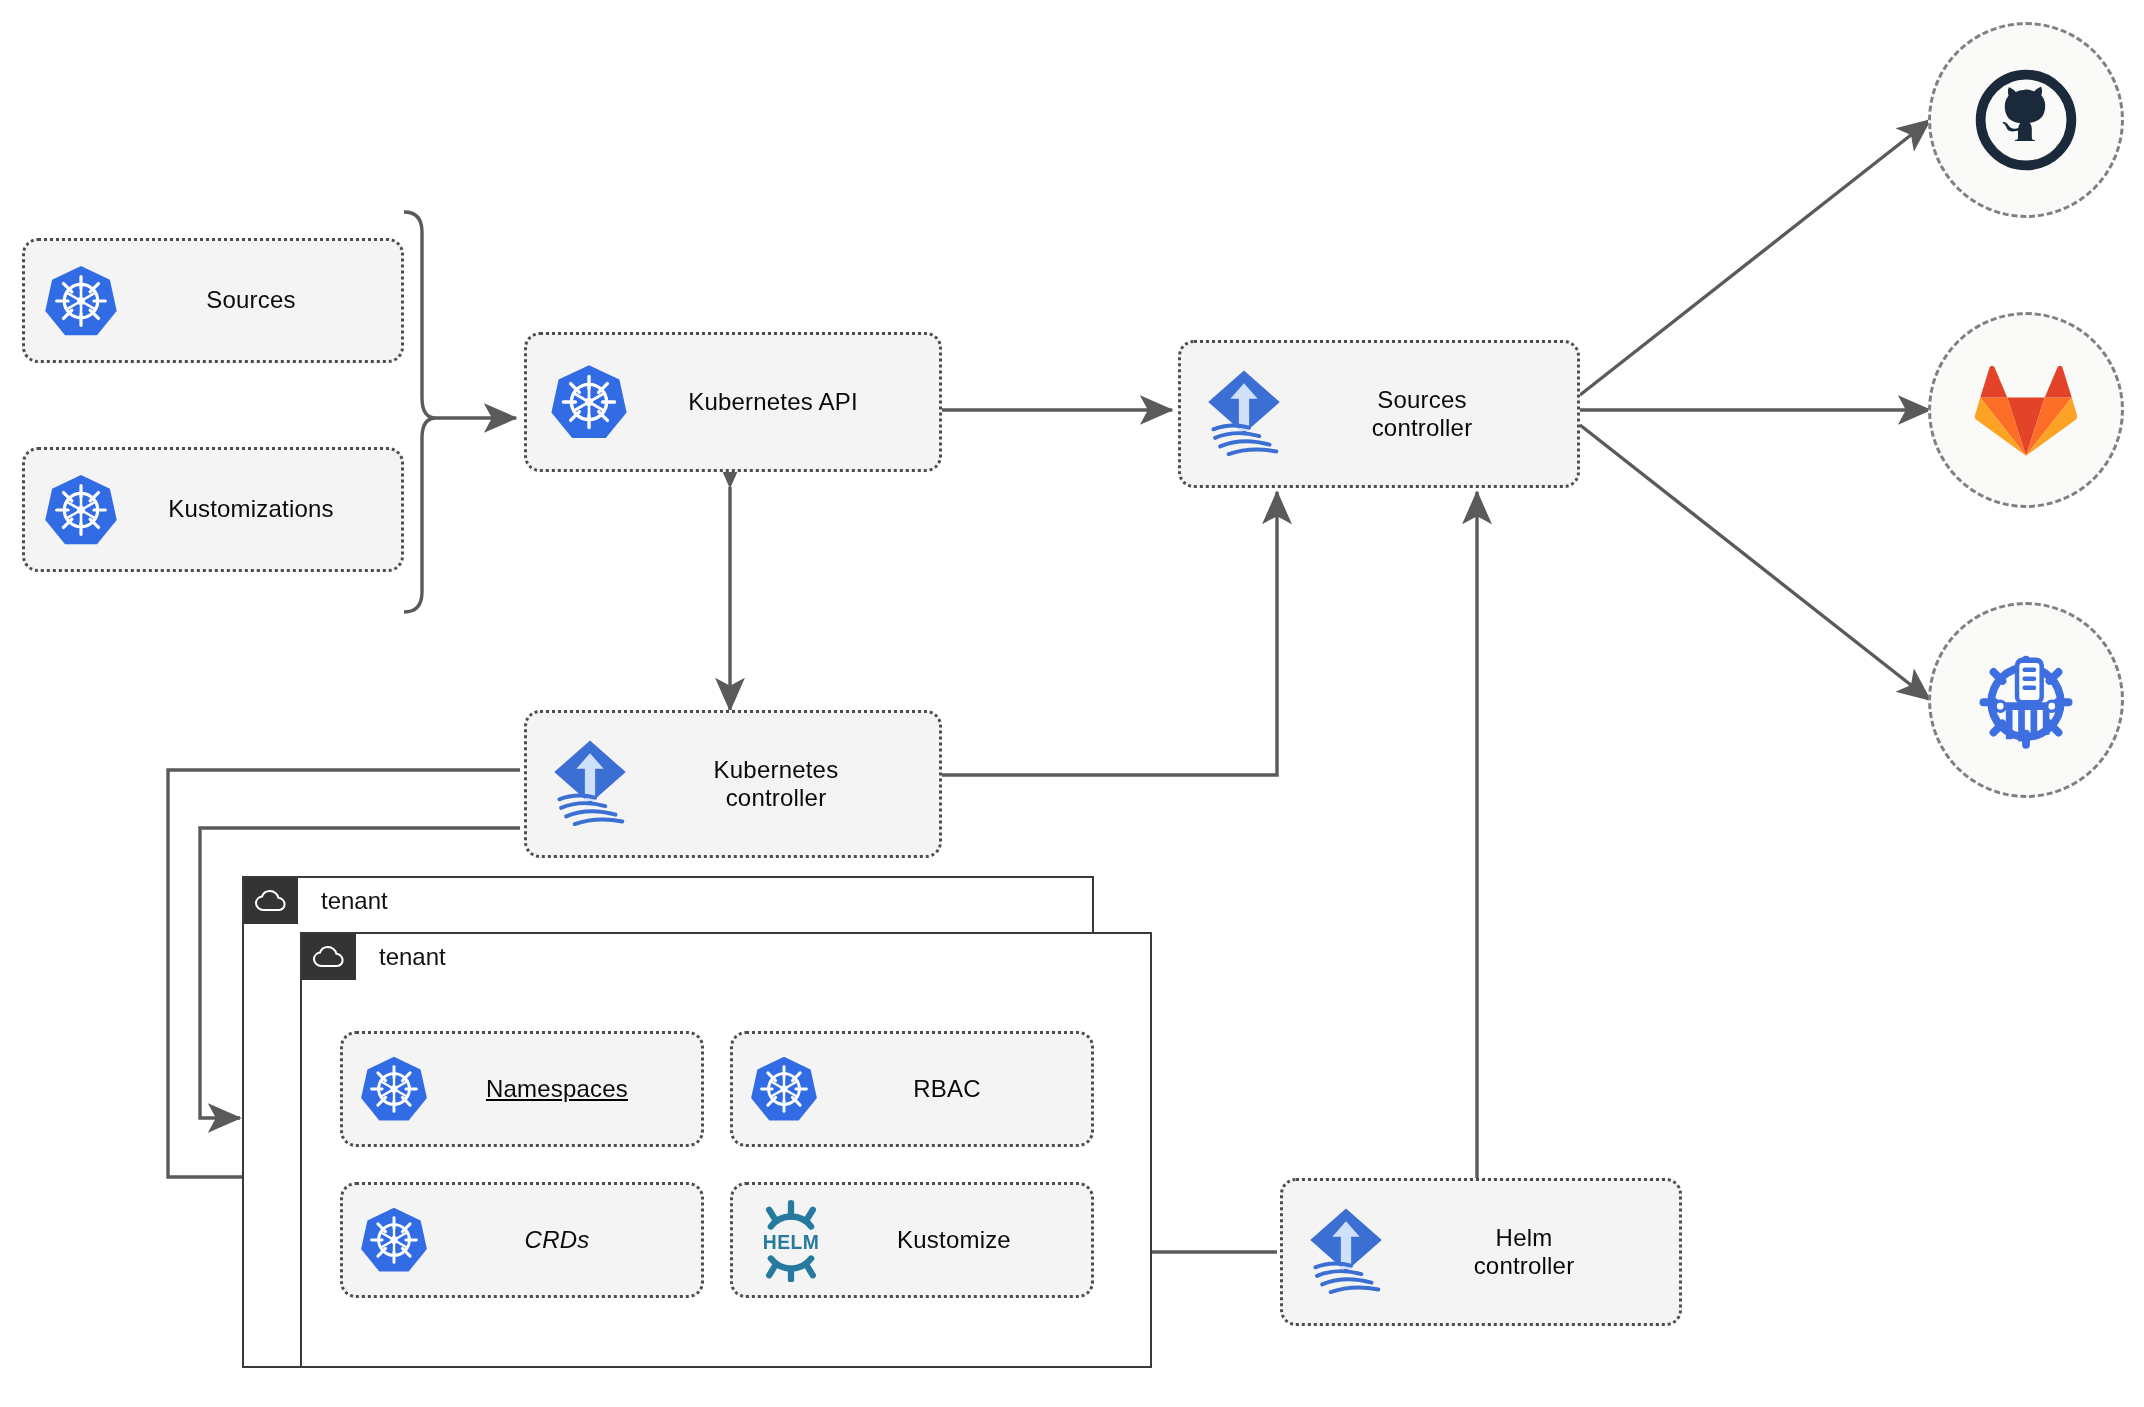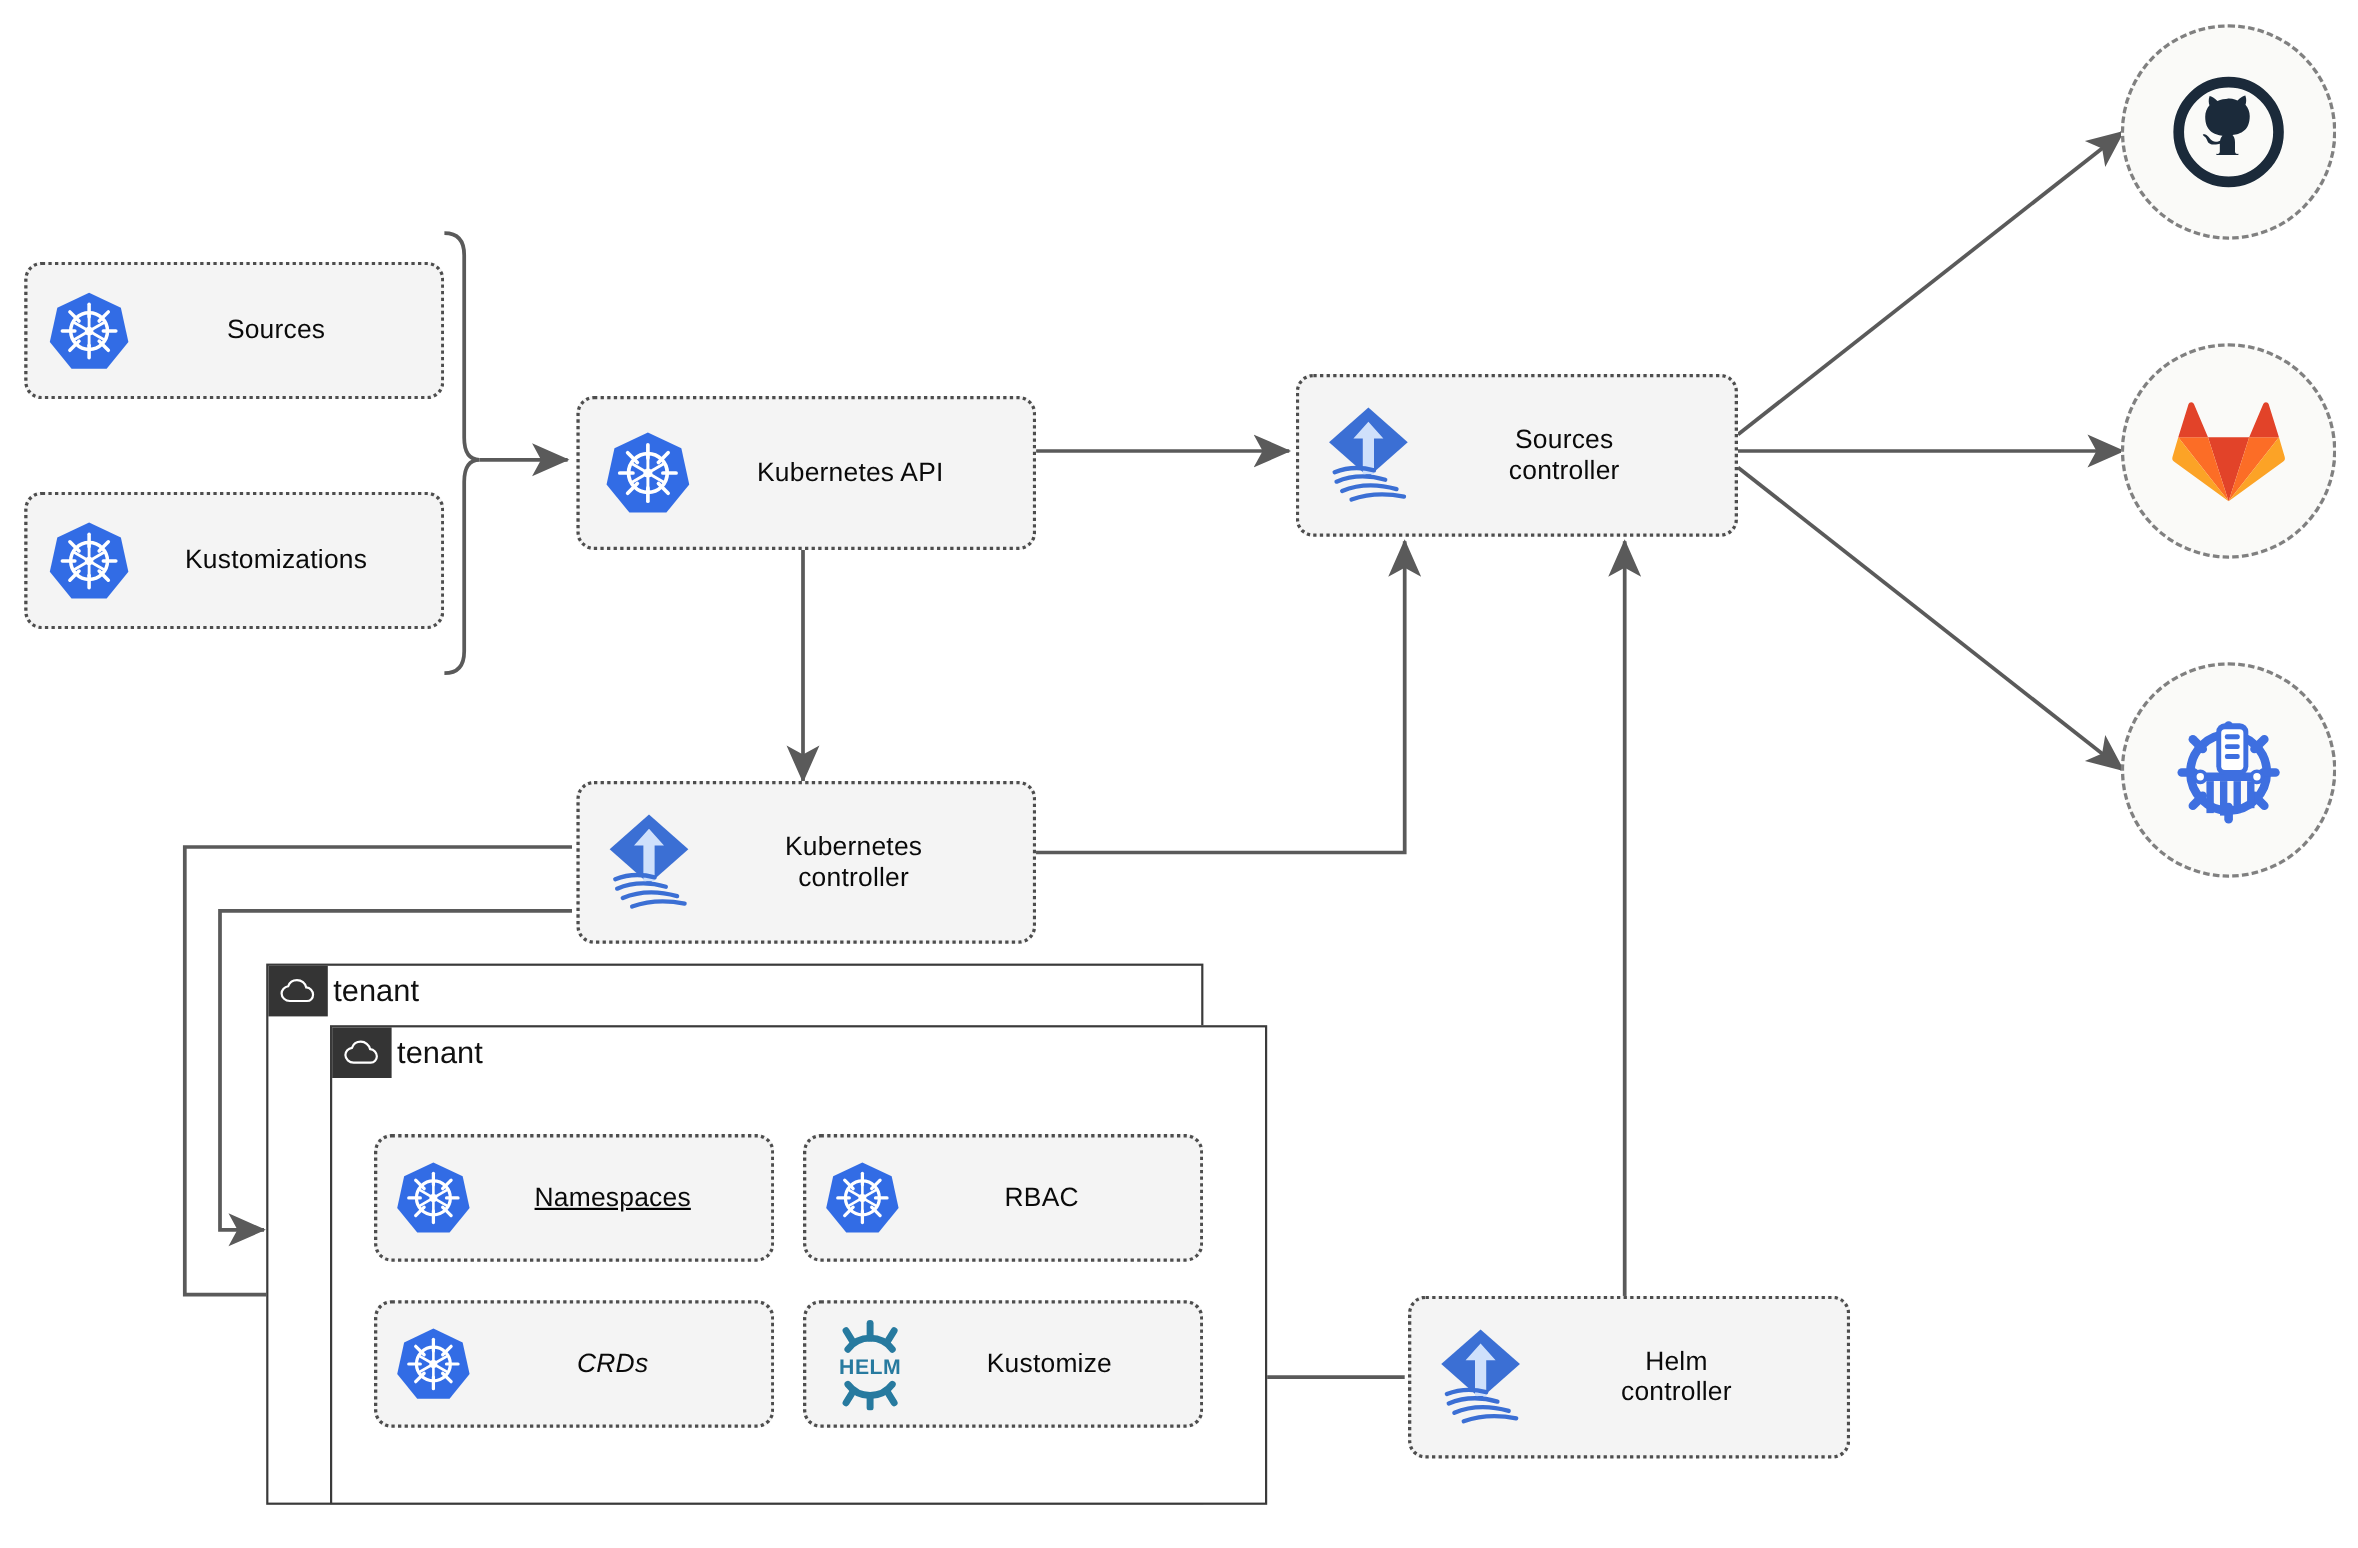--- a/index.html
+++ b/index.html
@@ -48,21 +48,21 @@
   .tenant-hdr{
     position:absolute;top:0;left:0;
     height:46px;
     display:flex;align-items:center;
   }
   .tenant-badge{
     width:54px;height:46px;background:#343434;
     display:flex;align-items:center;justify-content:center;
   }
   .tenant-name{
-    margin-left:5px;color:#111;font-size:28px;
+    margin-left:23px;color:#111;font-size:24px;
   }
 
   svg.layer{position:absolute;left:0;top:0;width:2144px;height:1407px;pointer-events:none;}
   svg.layer.below{z-index:1;}
   .node,.circ,.tenant{z-index:3;}
 </style>
 </head>
 <body>
 
 <div id="stage">
@@ -178,21 +178,21 @@
           <line x1="50" y1="50" x2="69" y2="61"></line>
             <line x1="50" y1="50" x2="50" y2="72"></line>
           <line x1="50" y1="50" x2="31" y2="61"></line>
             <line x1="50" y1="50" x2="31" y2="39"></line>
         </g>
       </svg>
     </span>
     <span class="lbl">Kustomizations</span>
   </div>
 
-  <div class="node" style="left:524px; top:360px; width:418px; height:140px; padding:0 22px;">
+  <div class="node" style="left:524px; top:332px; width:418px; height:140px; padding:0 22px;">
     <span class="ico">
       <svg width="80" height="80" viewBox="0 0 100 100" aria-hidden="true">
         <path d="M50 4 L88 22 L97 63 L71 95 L29 95 L3 63 L12 22 Z" fill="#326CE5"></path>
         <g fill="none" stroke="#ffffff" stroke-width="4.2" stroke-linecap="round">
           <circle cx="50" cy="50" r="22"></circle>
           <circle cx="50" cy="50" r="5.2" fill="#ffffff" stroke="none"></circle>
           <line x1="50" y1="18" x2="50" y2="33"></line>
             <line x1="50" y1="67" x2="50" y2="82"></line>
           <line x1="18" y1="50" x2="33" y2="50"></line>
             <line x1="67" y1="50" x2="82" y2="50"></line>

